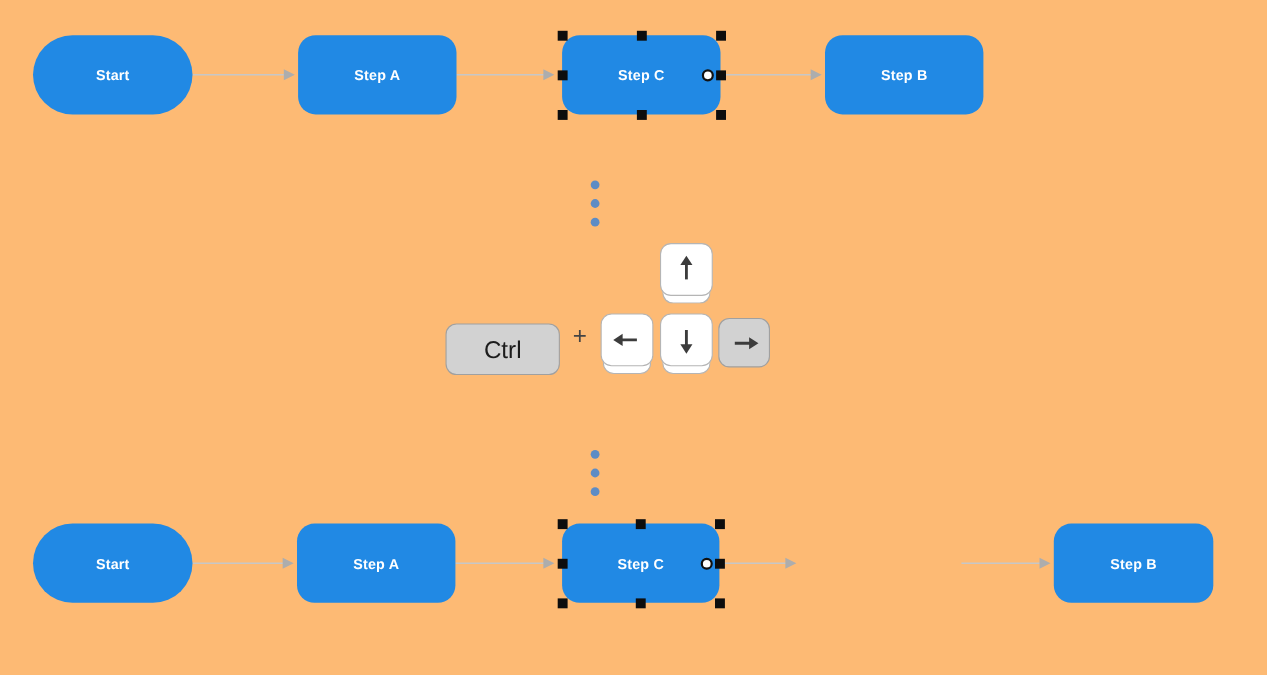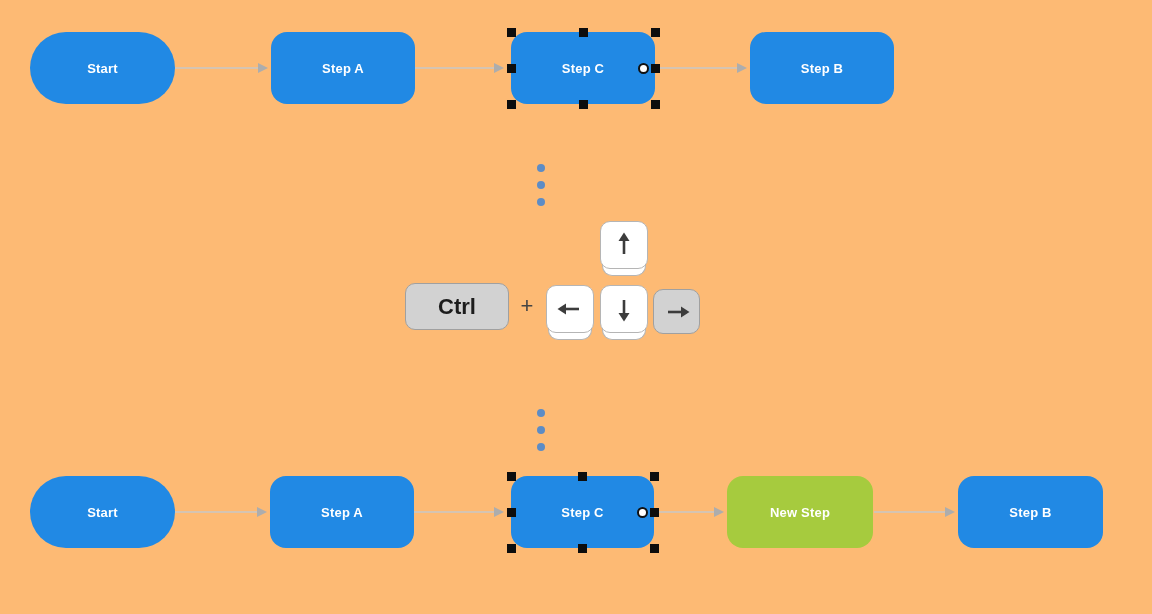--- a/index.html
+++ b/index.html
@@ -102,33 +102,30 @@
     </div>
     <div class="handle" style="left: 506.5px; top: 471.5px; background: rgb(13, 13, 13);"></div>
     <div class="handle" style="left: 578px; top: 471.5px; background: rgb(13, 13, 13);"></div>
     <div class="handle" style="left: 649.5px; top: 471.5px; background: rgb(13, 13, 13);"></div>
     <div class="handle" style="left: 506.5px; top: 507.5px; background: rgb(13, 13, 13);"></div>
     <div class="handle" style="left: 649.5px; top: 507.5px; background: rgb(13, 13, 13);"></div>
     <div class="handle" style="left: 506.5px; top: 543.5px; background: rgb(13, 13, 13);"></div>
     <div class="handle" style="left: 578px; top: 543.5px; background: rgb(13, 13, 13);"></div>
     <div class="handle" style="left: 649.5px; top: 543.5px; background: rgb(13, 13, 13);"></div>
     <div class="conn-point" style="left: 636.5px; top: 506.5px; border-color: rgb(17, 17, 17);"></div>
-    <div class="node" style="left: 727px; top: 476px; width: 146px; height: 72px; background: rgb(166, 203, 62); border-radius: 16px;">
-      <span class="node-label">New Step</span>
-    </div>
     <div class="node" style="left: 958px; top: 476px; width: 145px; height: 72px; background: rgb(33, 137, 228); border-radius: 16px;">
       <span class="node-label">Step B</span>
     </div>
     <div class="dot" style="left: 537px; top: 164px; background: rgb(93, 140, 197);"></div>
     <div class="dot" style="left: 537px; top: 181px; background: rgb(93, 140, 197);"></div>
     <div class="dot" style="left: 537px; top: 198px; background: rgb(93, 140, 197);"></div>
     <div class="dot" style="left: 537px; top: 409px; background: rgb(93, 140, 197);"></div>
     <div class="dot" style="left: 537px; top: 426px; background: rgb(93, 140, 197);"></div>
     <div class="dot" style="left: 537px; top: 443px; background: rgb(93, 140, 197);"></div>
-    <div class="key" style="left: 405px; top: 283px; width: 104px; height: 47px; font-weight: bold;">
+    <div class="key" style="left: 405px; top: 294px; width: 104px; height: 47px;">
       <div class="key-face" style="height: 47px; background: rgb(210, 210, 210); border-color: rgb(160, 160, 160);">
         <span class="key-label">Ctrl</span>
       </div>
     </div>
     <div class="key" style="left: 600px; top: 221px; width: 48px; height: 55px;">
       <div class="key-lip" style="border-color: rgb(181, 181, 181);"></div>
       <div class="key-face" style="height: 48px; background: rgb(255, 255, 255); border-color: rgb(181, 181, 181);">
         <svg width="30" height="30" viewBox="0 0 30 30">
           <g transform="rotate(270,15,15)">
             <line x1="6" y1="15" x2="21" y2="15" stroke="#3c3c3c" stroke-width="2.6"></line>

